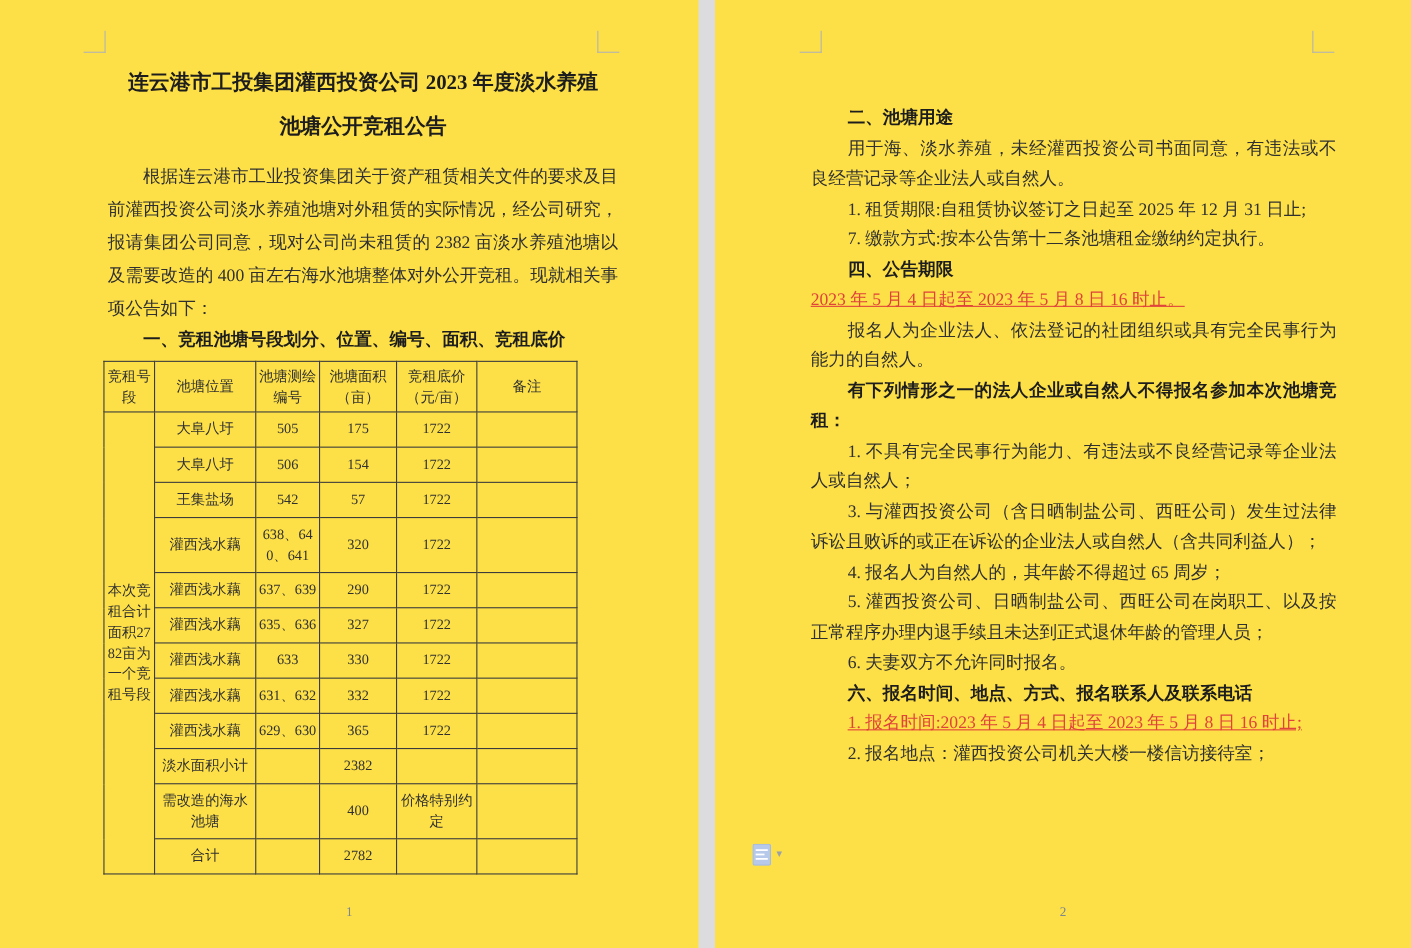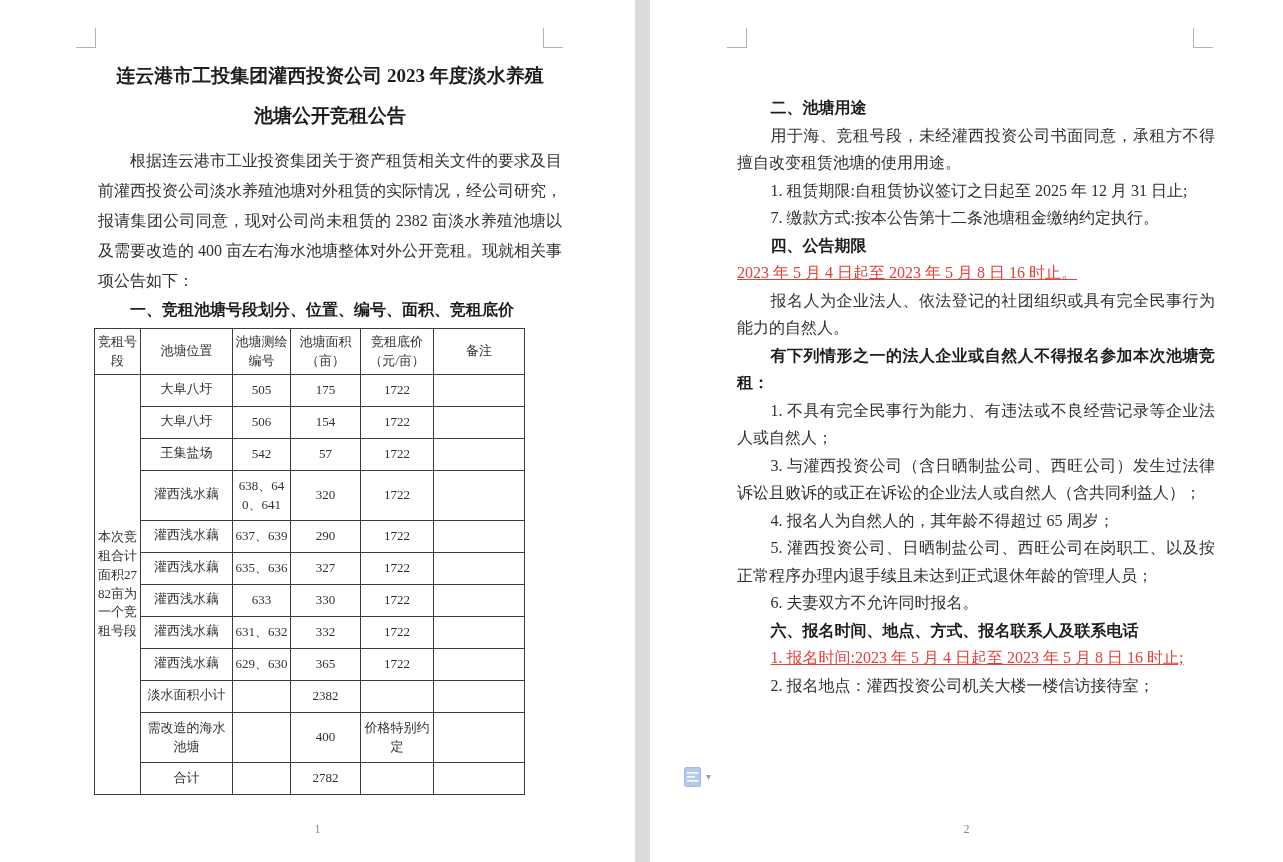--- a/index.html
+++ b/index.html
@@ -1,19 +1,19 @@
 <!DOCTYPE html>
 <html><head>
 <meta charset="utf-8">
 <style>
   * { margin:0; padding:0; box-sizing:border-box; }
   html,body { width:1283px; height:862px; overflow:hidden; }
   body { background:#dcdcde; font-family:"Liberation Serif", serif; color:#2e2e2e; position:relative; }
 
-  .page { position:absolute; top:0; height:862px; background:#ffffff; }
+  .page { position:absolute; top:0; height:862px; background:#fde047; }
   .page1 { left:0; width:635px; }
   .page2 { left:650px; width:659px; }
 
   
   .mark { position:absolute; width:20px; height:20px; }
   .mark.br { border-right:1px solid #b3b3b3; border-bottom:1px solid #b3b3b3; }
   .mark.bl { border-left:1px solid #b3b3b3; border-bottom:1px solid #b3b3b3; }
 
   
   .p1-content { position:absolute; left:98px; top:56px; width:464px; }
@@ -21,21 +21,21 @@
   .intro { margin-top:10px; font-size:16px; line-height:30px; text-indent:2em; text-align:justify; color:#303030; }
   .sec-heading { font-size:16px; font-weight:bold; line-height:28px; text-indent:2em; color:#1d1d1d; white-space:nowrap; }
 
   table.pond { border-collapse:collapse; width:430px; margin-left:-4px; margin-top:4px;
                font-size:13px; color:#303030; table-layout:fixed; }
   table.pond td, table.pond th { border:1px solid #3c3c3c; text-align:center; vertical-align:middle;
                font-weight:normal; padding:1px 2px; word-break:break-all; line-height:1.45; }
   table.pond tr.hd { height:46px; }
   table.pond tr.r { height:32px; }
   table.pond tr.rtall { height:50px; }
-  td.loc { text-align:left; padding-left:11px;font-family:Liberation Mono, monospace; }
+  td.loc { text-align:left; padding-left:11px; }
   td.locc { text-align:center; }
   td.mergecol { padding:2px 7px; line-height:1.6; }
 
   .page-num { position:absolute; top:822px; font-size:12px; color:#7d8691; text-align:center; }
   .pn1 { left:0; width:635px; }
   .pn2 { left:650px; width:633px; }
 
   
   .p2-content { position:absolute; left:87px; top:94px; width:478px; font-size:16px; }
   .p2-content p { line-height:27.5px; text-align:justify; color:#303030; }
@@ -164,21 +164,21 @@
         <td></td>
       </tr>
     </tbody>
       </table>
   </div>
 </div>
 
 <div class="page page2">
   <div class="p2-content">
     <p class="h">二、池塘用途</p>
-    <p class="b">用于海、竞租号段，未经灌西投资公司书面同意，承租方不得擅自改变租赁池塘的使用用途。</p>
+    <p class="b">用于海、淡水养殖，未经灌西投资公司书面同意，有违法或不良经营记录等企业法人或自然人。</p>
     <p class="b">1. 租赁期限:自租赁协议签订之日起至 2025 年 12 月 31 日止;</p>
     <p class="b">7. 缴款方式:按本公告第十二条池塘租金缴纳约定执行。</p>
     <p class="h">四、公告期限</p>
     <p class="red noind">2023 年 5 月 4 日起至 2023 年 5 月 8 日 16 时止。</p>
     <p class="b">报名人为企业法人、依法登记的社团组织或具有完全民事行为能力的自然人。</p>
     <p class="bb">有下列情形之一的法人企业或自然人不得报名参加本次池塘竞租：</p>
     <p class="b">1. 不具有完全民事行为能力、有违法或不良经营记录等企业法人或自然人；</p>
     <p class="b">3. 与灌西投资公司（含日晒制盐公司、西旺公司）发生过法律诉讼且败诉的或正在诉讼的企业法人或自然人（含共同利益人）；</p>
     <p class="b">4. 报名人为自然人的，其年龄不得超过 65 周岁；</p>
     <p class="b">5. 灌西投资公司、日晒制盐公司、西旺公司在岗职工、以及按正常程序办理内退手续且未达到正式退休年龄的管理人员；</p>

